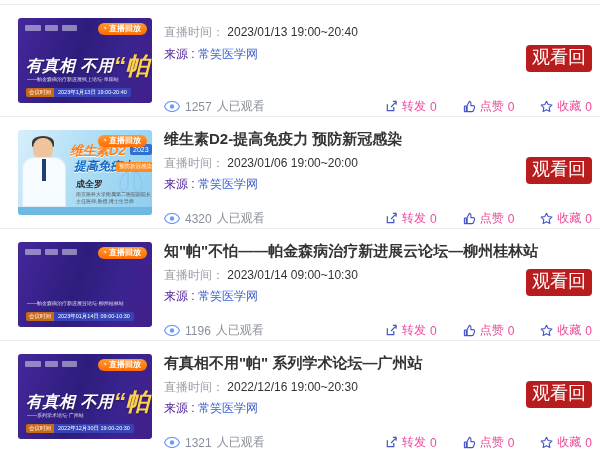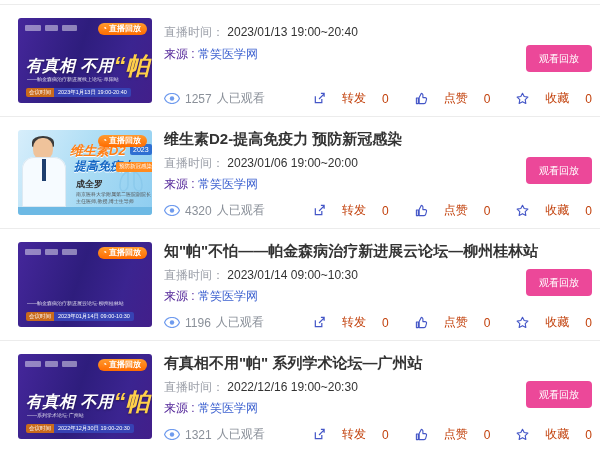--- a/index.html
+++ b/index.html
@@ -41,27 +41,27 @@
   .dt-desc.d1 { top:61px; } .dt-desc.d2 { top:68px; }
   
   .info { flex:1; margin-left:12px; position:relative; }
   .title { font-size:15px; font-weight:600; color:#333; line-height:1.25; cursor:pointer; }
   .meta { margin-top:7px; font-size:12px; line-height:1.3; }
   .meta .lbl { color:#9b9fa8; }
   .meta .val { color:#333; }
   .src { margin-top:5px; font-size:12px; }
   .src .lbl { color:#4c1d95; }
   .src a { color:#3f63d0; text-decoration:none; cursor:pointer; }
-  .bottom-row { position:absolute; left:0; right:0; bottom:9px; display:flex; align-items:center; font-size:12px; color:#8a9099;justify-content:space-between; }
+  .bottom-row { position:absolute; left:0; right:0; bottom:1px; display:flex; align-items:center; font-size:12px; color:#8a9099;justify-content:space-between; }
   .views { display:flex; align-items:center; gap:5px; }
   .acts { margin-left:auto; display:flex; align-items:center; gap:26px; }
-  .act { display:flex; align-items:center; gap:16px; color:#c2410c; cursor:pointer; }
+  .act { display:flex; align-items:center; gap:4px; color:#ec4899; cursor:pointer; }
   .act svg { display:block; }
-  .watch-btn { position:absolute; right:8px; top:40px; width:66px; height:27px; background:#ec4899; border:none;
-      border-radius:4px; color:#fff; font-size:10px; cursor:pointer; font-family:inherit; }
+  .watch-btn { position:absolute; right:8px; top:40px; width:66px; height:27px; background:#b91c1c; border:none;
+      border-radius:4px; color:#fff; font-size:18px; cursor:pointer; font-family:inherit; }
 </style>
 </head>
 <body>
 
 <div class="list">
   <div class="row">
 
     <div class="thumb purple">
       <div class="logo-strip">
           <i></i>

